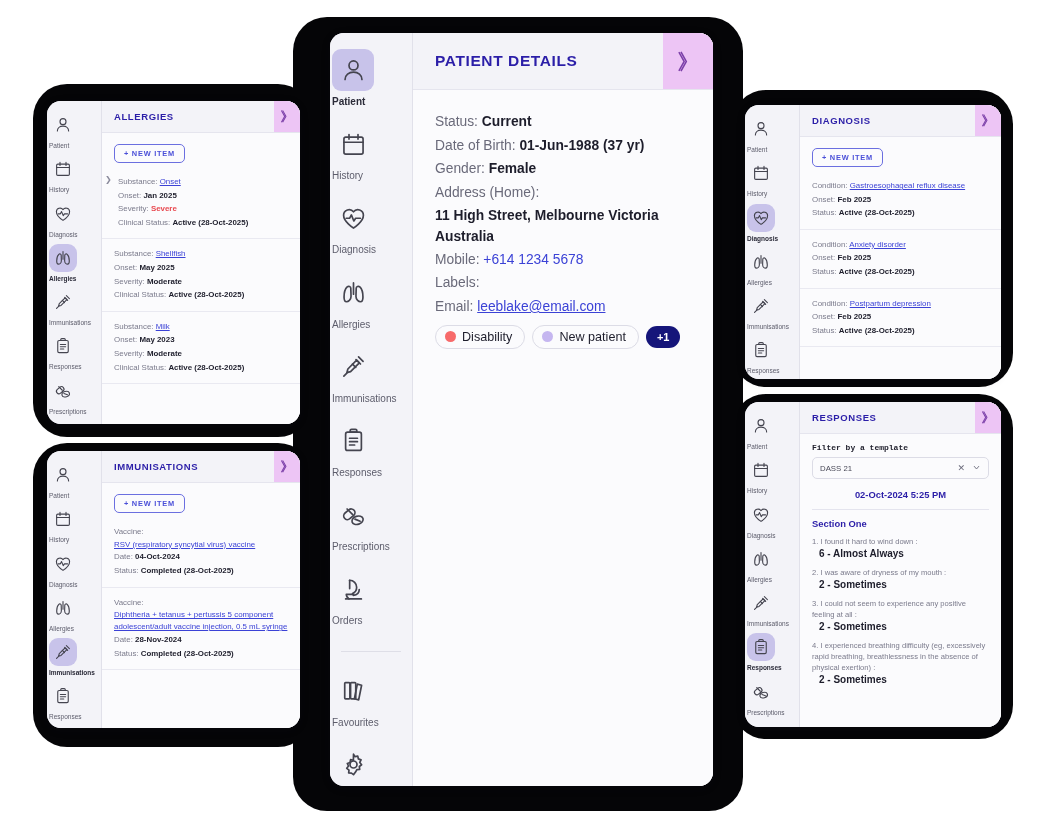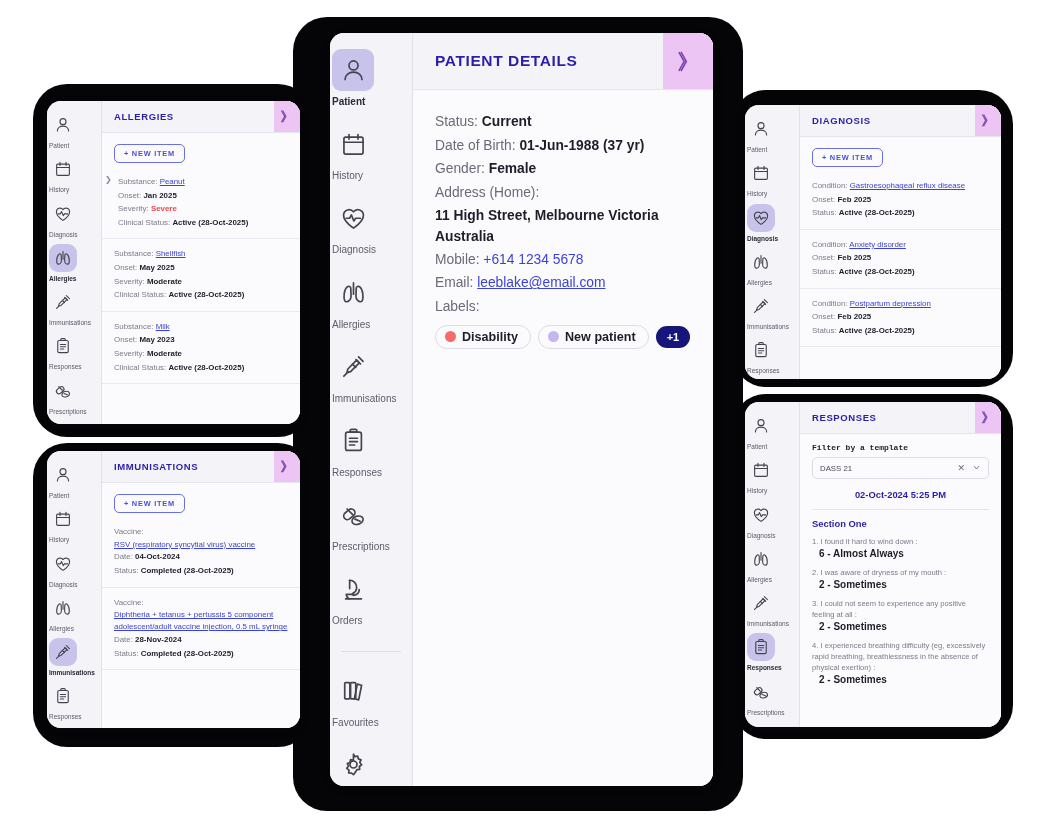--- a/index.html
+++ b/index.html
@@ -129,21 +129,20 @@
   .pd-row .plain-link { color: #3b42d6; text-decoration: none; }
   .pd-addr { font-size: 13.8px; color: #1d1d2b; font-weight: bold; line-height: 1.55; }
   .labels-row { display: flex; align-items: center; gap: 7px; margin-top: 6px; }
   .chip {
     display: inline-flex; align-items: center; gap: 6px;
     border: 1px solid #dcdce6; border-radius: 999px;
     padding: 4px 12px 4px 9px;
     font-size: 12.6px; color: #1d1d2b;
     background: #fbfbfd;
     cursor: pointer;
-    font-weight: bold;
   }
   .dot { width: 11px; height: 11px; border-radius: 50%; flex: 0 0 auto; }
   .chip-more {
     background: #15157a; color: #fff; border-radius: 999px;
     font-size: 11px; font-weight: bold; padding: 5px 11px;
     cursor: pointer;
   }
 
   
   .newitem {
@@ -331,25 +330,25 @@
           <div class="pd-row">
             <span>Gender:</span>
             <b>Female</b>
           </div>
           <div class="pd-row">Address (Home):</div>
           <div class="pd-addr">11 High Street, Melbourne Victoria Australia</div>
           <div class="pd-row">
             <span>Mobile:</span>
             <span class="plain-link">+614 1234 5678</span>
           </div>
+          <div class="pd-row">Labels:</div>
           <div class="pd-row">
             <span>Email:</span>
             <a>leeblake@email.com</a>
           </div>
-          <div class="pd-row">Labels:</div>
           <div class="labels-row" id="labels-row">
               <div class="chip">
                 <span class="dot" style="background: rgb(247, 106, 106);"></span>
                 <span>Disability</span>
               </div>
               <div class="chip">
                 <span class="dot" style="background: rgb(197, 182, 240);"></span>
                 <span>New patient</span>
               </div>
               <div class="chip-more">+1</div>
@@ -438,21 +437,21 @@
         <div class="panel-title">ALLERGIES</div>
         <div class="expand-btn">
           <span>》</span>
         </div>
       </div>
       <div class="panel-body">
         <div class="newitem">+ NEW ITEM</div>
         <div class="lst" id="allergies-list">
             <div class="lst-item first">
               <span class="exp-caret">❯</span>
-              <div class="ln">Substance: <a>Peanut</a></div>
+              <div class="ln">Substance: <a>Onset</a></div>
               <div class="ln">Onset: <b>Jan 2025</b></div>
               <div class="ln">Severity: <span class="sev">Severe</span></div>
               <div class="ln">Clinical Status: <b>Active (28-Oct-2025)</b></div>
             </div>
             <div class="lst-item">
               <div class="ln">Substance: <a>Shellfish</a></div>
               <div class="ln">Onset: <b>May 2025</b></div>
               <div class="ln">Severity: <b>Moderate</b></div>
               <div class="ln">Clinical Status: <b>Active (28-Oct-2025)</b></div>
             </div>

